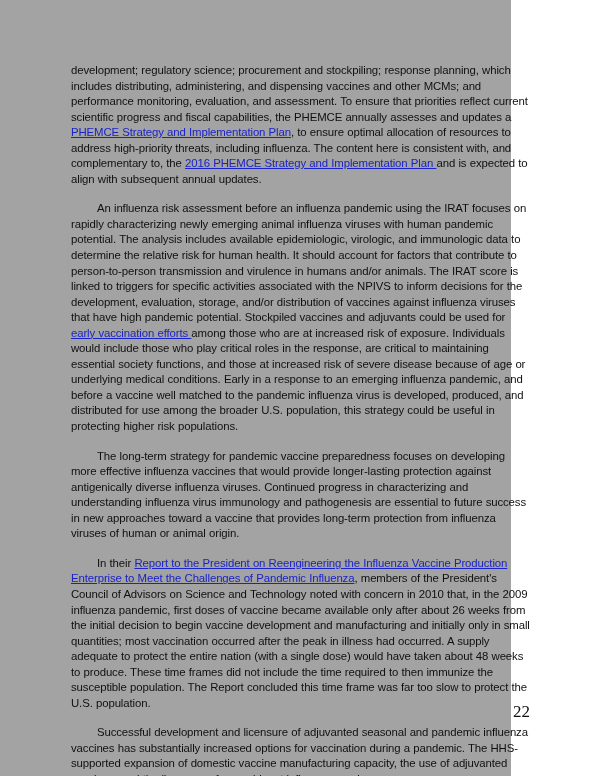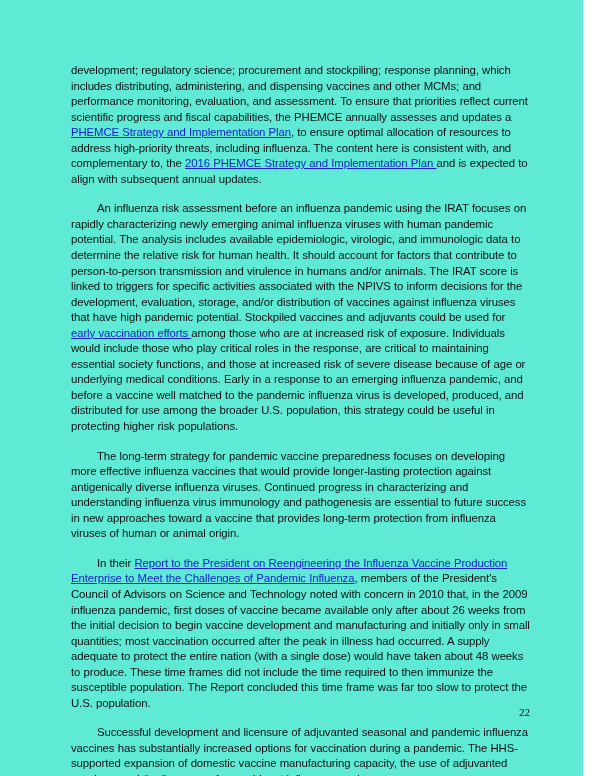--- a/index.html
+++ b/index.html
@@ -14,23 +14,23 @@
     position: relative;
     font-family: "Liberation Sans", sans-serif;
     color: #0d0d0d;
     overflow: hidden;
   }
 
   .page {
     position: absolute;
     left: 0;
     top: 0;
-    width: 583px;
+    width: 511px;
     height: 776px;
-    background: #5eead4;
+    background: #a3a3a3;
   }
 
   .text-column {
     position: absolute;
     left: 71px;
     top: 63px;
     width: 459px;
   }
 
   p.para {
@@ -60,21 +60,21 @@
     text-underline-offset: 1px;
     cursor: pointer;
   }
 
   .page-number {
     position: absolute;
     left: 0;
     top: 705px;
     width: 530px;
     text-align: right;
-    font-size: 11px;
+    font-size: 17px;
     line-height: 14px;
     color: #101010;
     font-family: "Liberation Serif", serif;
   }
 </style>
 </head>
 <body>
 
 <div class="page">
 

